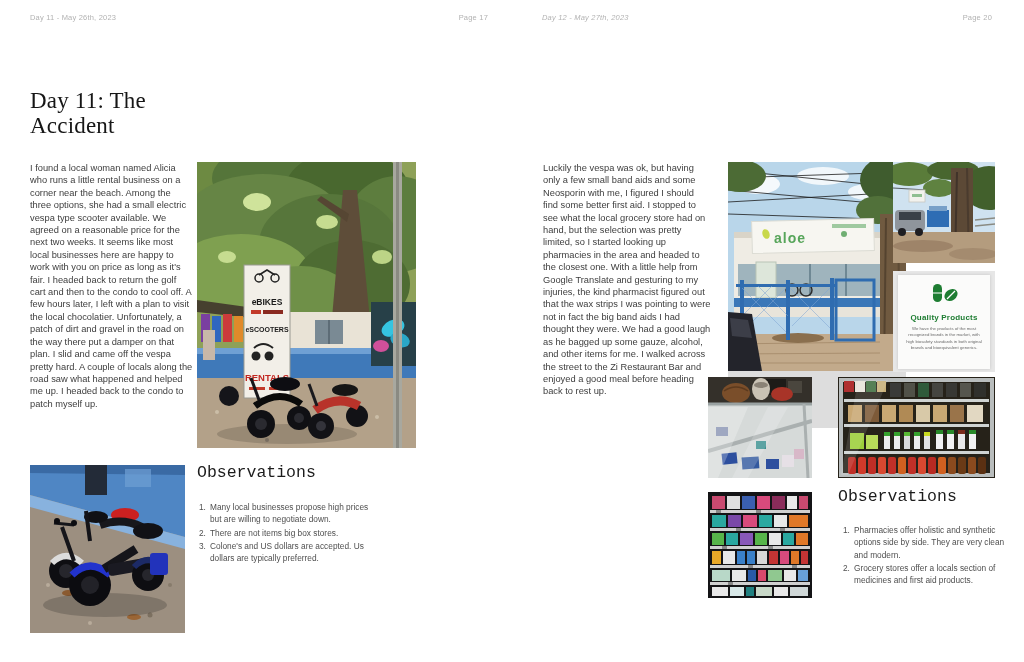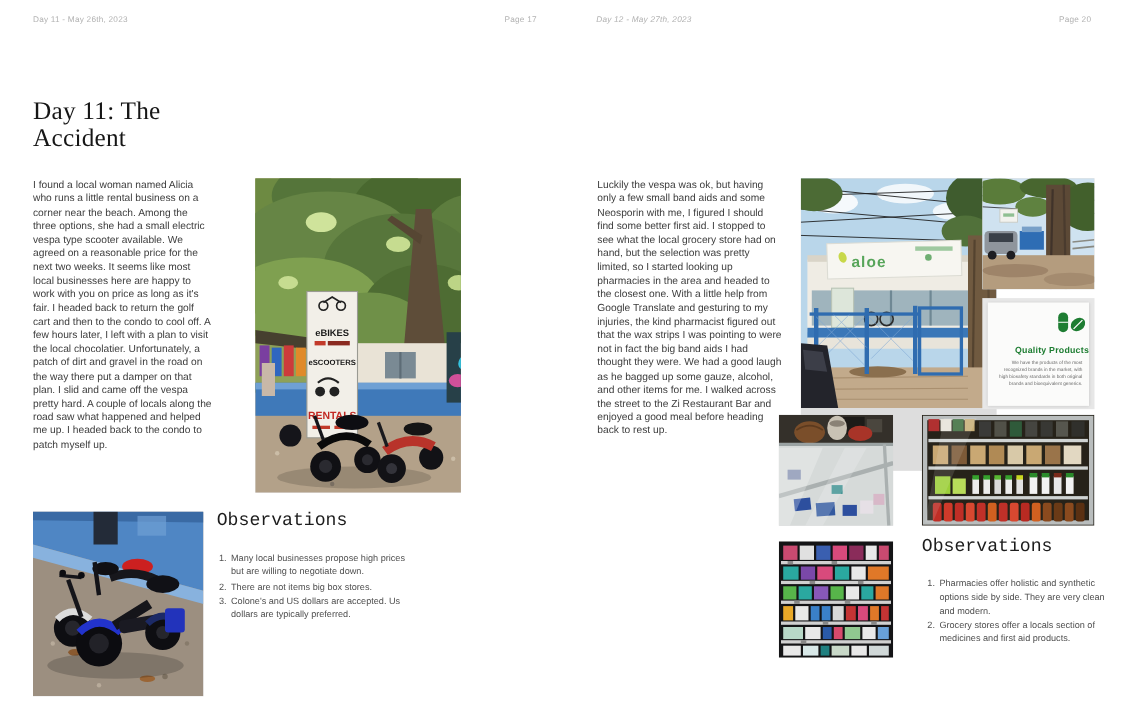--- a/index.html
+++ b/index.html
@@ -13,38 +13,38 @@
   .obs-title{position:absolute;font-family:Liberation Mono, monospace;font-size:16.5px;color:#1c1c1c;}
   .obs-list{position:absolute;font-size:8.3px;line-height:12.3px;color:#4f4f4f;}
   .obs-item{display:flex;margin-bottom:1px;}
   .obs-num{flex:0 0 11px;}
   .obs-text{flex:1;}
   .photo{position:absolute;overflow:hidden;background:#ddd;}
   .photo svg{display:block;}
   
   .qcard{position:absolute;background:#e7e7e7;display:flex;align-items:center;justify-content:center;}
   .qcard-inner{width:92px;height:94px;background:#fbfbfa;box-shadow:0 0 3px rgba(0,0,0,.15);
-               text-align:right;padding-top:8px;box-sizing:border-box;}
+               text-align:center;padding-top:8px;box-sizing:border-box;}
   .qcard-title{font-size:8px;font-weight:bold;color:#1e7d32;margin:6px 0 4px 0;letter-spacing:.2px;}
   .qcard-body{font-size:4.3px;line-height:1.55;color:#6a6a6a;padding:0 6px;}
 </style>
 </head>
 <body>
 
 <div class="canvas">
 
   <div class="hdr" style="left:30px;">Day 11 - May 26th, 2023</div>
   <div class="hdr right" style="left:428px;">Page 17</div>
   <div class="hdr" style="left:542px;font-style:italic;">Day 12 - May 27th, 2023</div>
   <div class="hdr right" style="left:932px;">Page 20</div>
 
   <div class="page-title" style="left:30px;top:88px;width:140px;">Day 11: The Accident</div>
   <div class="body-text" style="left:30px;top:162px;width:164px;">I found a local woman named Alicia who runs a little rental business on a corner near the beach.  Among the three options, she had a small electric vespa type scooter available. We agreed on a reasonable price for the next two weeks. It seems like most local businesses here are happy to work with you on price as long as it's fair. I headed back to return the golf cart and then to the condo to cool off. A few hours later, I left with a plan to visit the local chocolatier. Unfortunately, a patch of dirt and gravel in the road on the way there put a damper on that plan. I slid and came off the vespa pretty hard.  A couple of locals along the road saw what happened and helped me up. I headed back to the condo to patch myself up.</div>
 
-  <div class="photo" style="left:197px;top:162px;width:187px;height:286px;margin-left:35px;">
+  <div class="photo" style="left:197px;top:162px;width:219px;height:286px;">
     <svg width="219" height="286" viewBox="0 0 219 286">
       <rect width="219" height="286" fill="#b3a189"></rect>
       <rect width="219" height="195" fill="#8ea158"></rect>
       <ellipse cx="25" cy="30" rx="62" ry="42" fill="#6d8a42"></ellipse>
         <ellipse cx="85" cy="16" rx="70" ry="36" fill="#55753a"></ellipse>
       <ellipse cx="150" cy="28" rx="62" ry="40" fill="#49682f"></ellipse>
         <ellipse cx="200" cy="62" rx="50" ry="48" fill="#5d7d3e"></ellipse>
       <ellipse cx="12" cy="82" rx="55" ry="42" fill="#7d9a4e"></ellipse>
         <ellipse cx="66" cy="58" rx="80" ry="46" fill="#668545"></ellipse>
       <ellipse cx="132" cy="82" rx="70" ry="50" fill="#57763b"></ellipse>

